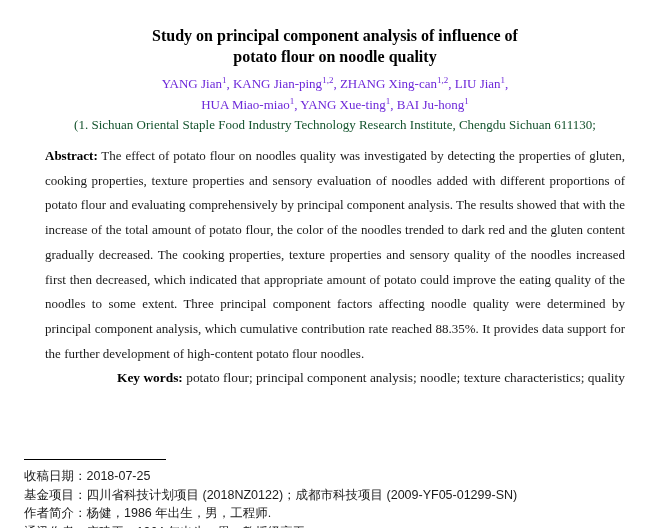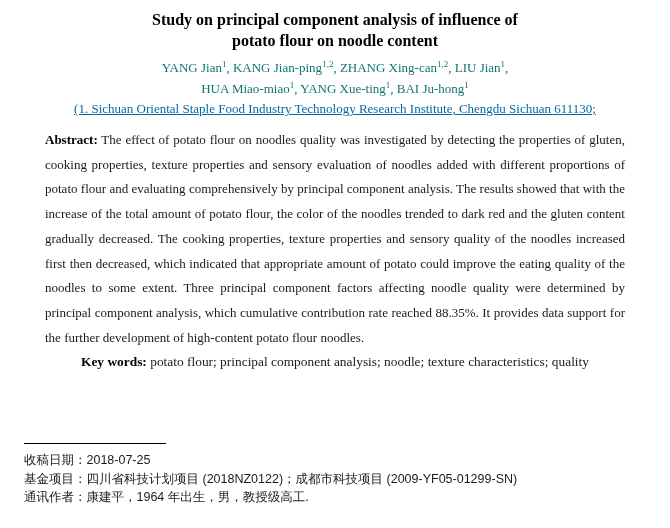--- a/index.html
+++ b/index.html
@@ -14,61 +14,60 @@
     overflow: hidden;
     font-family: "Liberation Serif", "DejaVu Serif", serif;
     color: #111111;
   }
   .page {
     position: relative;
     width: 670px;
     height: 528px;
   }
   .title {
-    margin: 10px 0 0 0;
+    margin: 26px 0 0 0;
     font-size: 16px;
     font-weight: bold;
     text-align: center;
     line-height: 20.5px;
     color: #000000;
   }
   .title-line { display: block; }
   .authors {
     margin-top: 6px;
     text-align: center;
     font-size: 13px;
     line-height: 21px;
-    color: #0f766e;
+    color: #6d28d9;
   }
   .authors sup {
     font-size: 9px;
     line-height: 0;
   }
   .author-line { display: block; }
   .affiliations {
     text-align: center;
     font-size: 13px;
     line-height: 19px;
-    color: #0369a1;
-    text-decoration: underline;
+    color: #14532d;
   }
   .affil-line { display: block; }
   .abstract {
     margin: 10px 45px 0 45px;
     font-size: 13px;
     line-height: 24.7px;
     text-align: justify;
     color: #1a1a1a;
   }
   .abstract b, .keywords b { color: #000000; }
   .keywords {
     margin: 0 45px 0 45px;
     font-size: 13.4px;
     line-height: 24.7px;
-    text-align: center;
+    text-align: right;
     color: #1a1a1a;
   }
   .footnote {
     position: absolute;
     left: 24px;
     right: 13px;
     top: 433px;
     font-size: 12.5px;
     color: #1a1a1a;
     font-family: "Liberation Sans", "DejaVu Sans", sans-serif;
@@ -84,21 +83,21 @@
     white-space: nowrap;
   }
 </style>
 </head>
 <body>
 
 <div class="page">
 
   <h1 class="title">
     <span class="title-line">Study on principal component analysis of influence of</span>
-    <span class="title-line">potato flour on noodle content</span>
+    <span class="title-line">potato flour on noodle quality</span>
   </h1>
 
   <div class="authors">
     <span class="author-line"><span>YANG Jian</span><sup>1</sup><span>, </span><span>KANG Jian-ping</span><sup>1,2</sup><span>, </span><span>ZHANG Xing-can</span><sup>1,2</sup><span>, </span><span>LIU Jian</span><sup>1</sup><span>,</span></span>
     <span class="author-line"><span>HUA Miao-miao</span><sup>1</sup><span>, </span><span>YANG Xue-ting</span><sup>1</sup><span>, </span><span>BAI Ju-hong</span><sup>1</sup><span></span></span>
   </div>
 
   <div class="affiliations">
     <span class="affil-line">(1. Sichuan Oriental Staple Food Industry Technology Research Institute, Chengdu Sichuan 611130;</span>
   </div>
@@ -110,17 +109,18 @@
 
   <p class="keywords">
     <b>Key words:</b>
     <span>potato flour; principal component analysis; noodle; texture characteristics; quality</span>
   </p>
 
   <div class="footnote">
     <div class="rule-short"></div>
     <div class="fn-line">收稿日期：2018-07-25</div>
     <div class="fn-line">基金项目：四川省科技计划项目 (2018NZ0122)；成都市科技项目 (2009-YF05-01299-SN)</div>
+    <div class="fn-line">作者简介：杨健，1986 年出生，男，工程师.</div>
     <div class="fn-line">通讯作者：康建平，1964 年出生，男，教授级高工.</div>
 
   </div>
 
 </div>
 
 </body></html>

